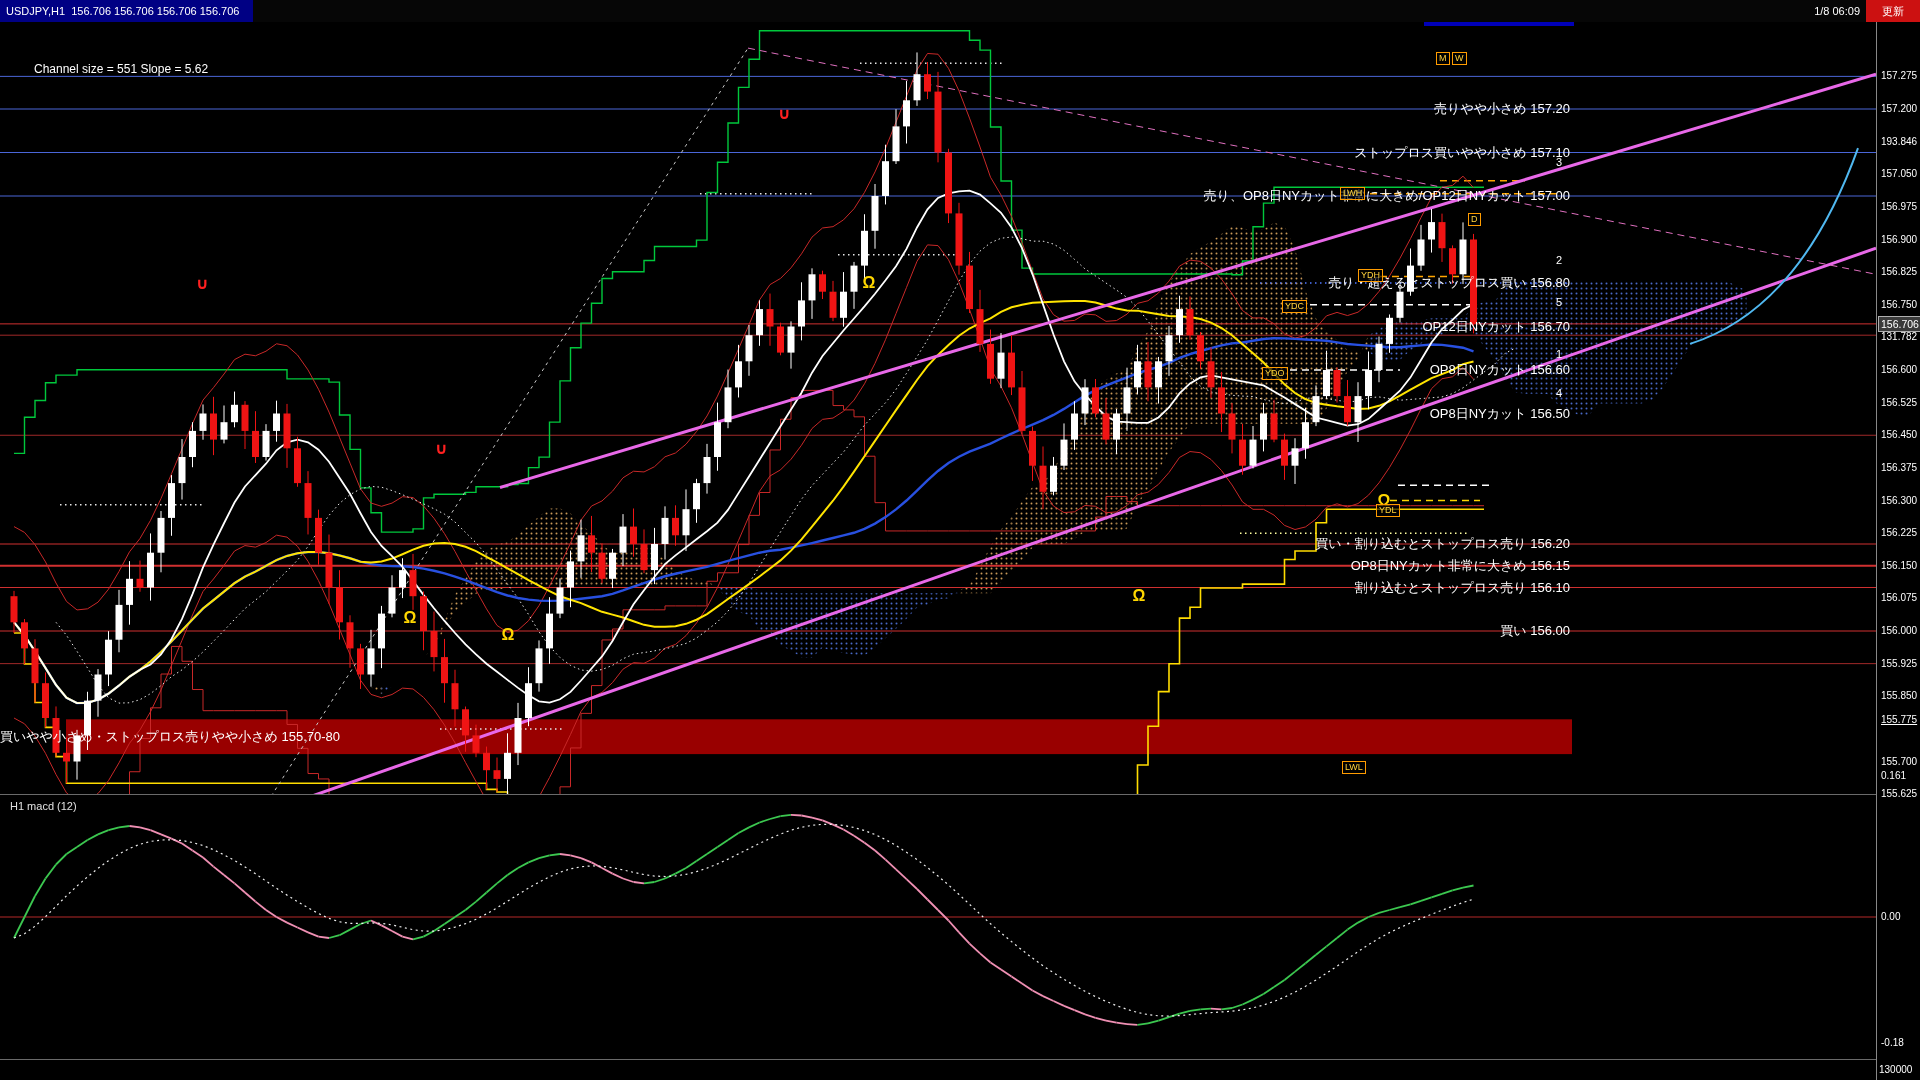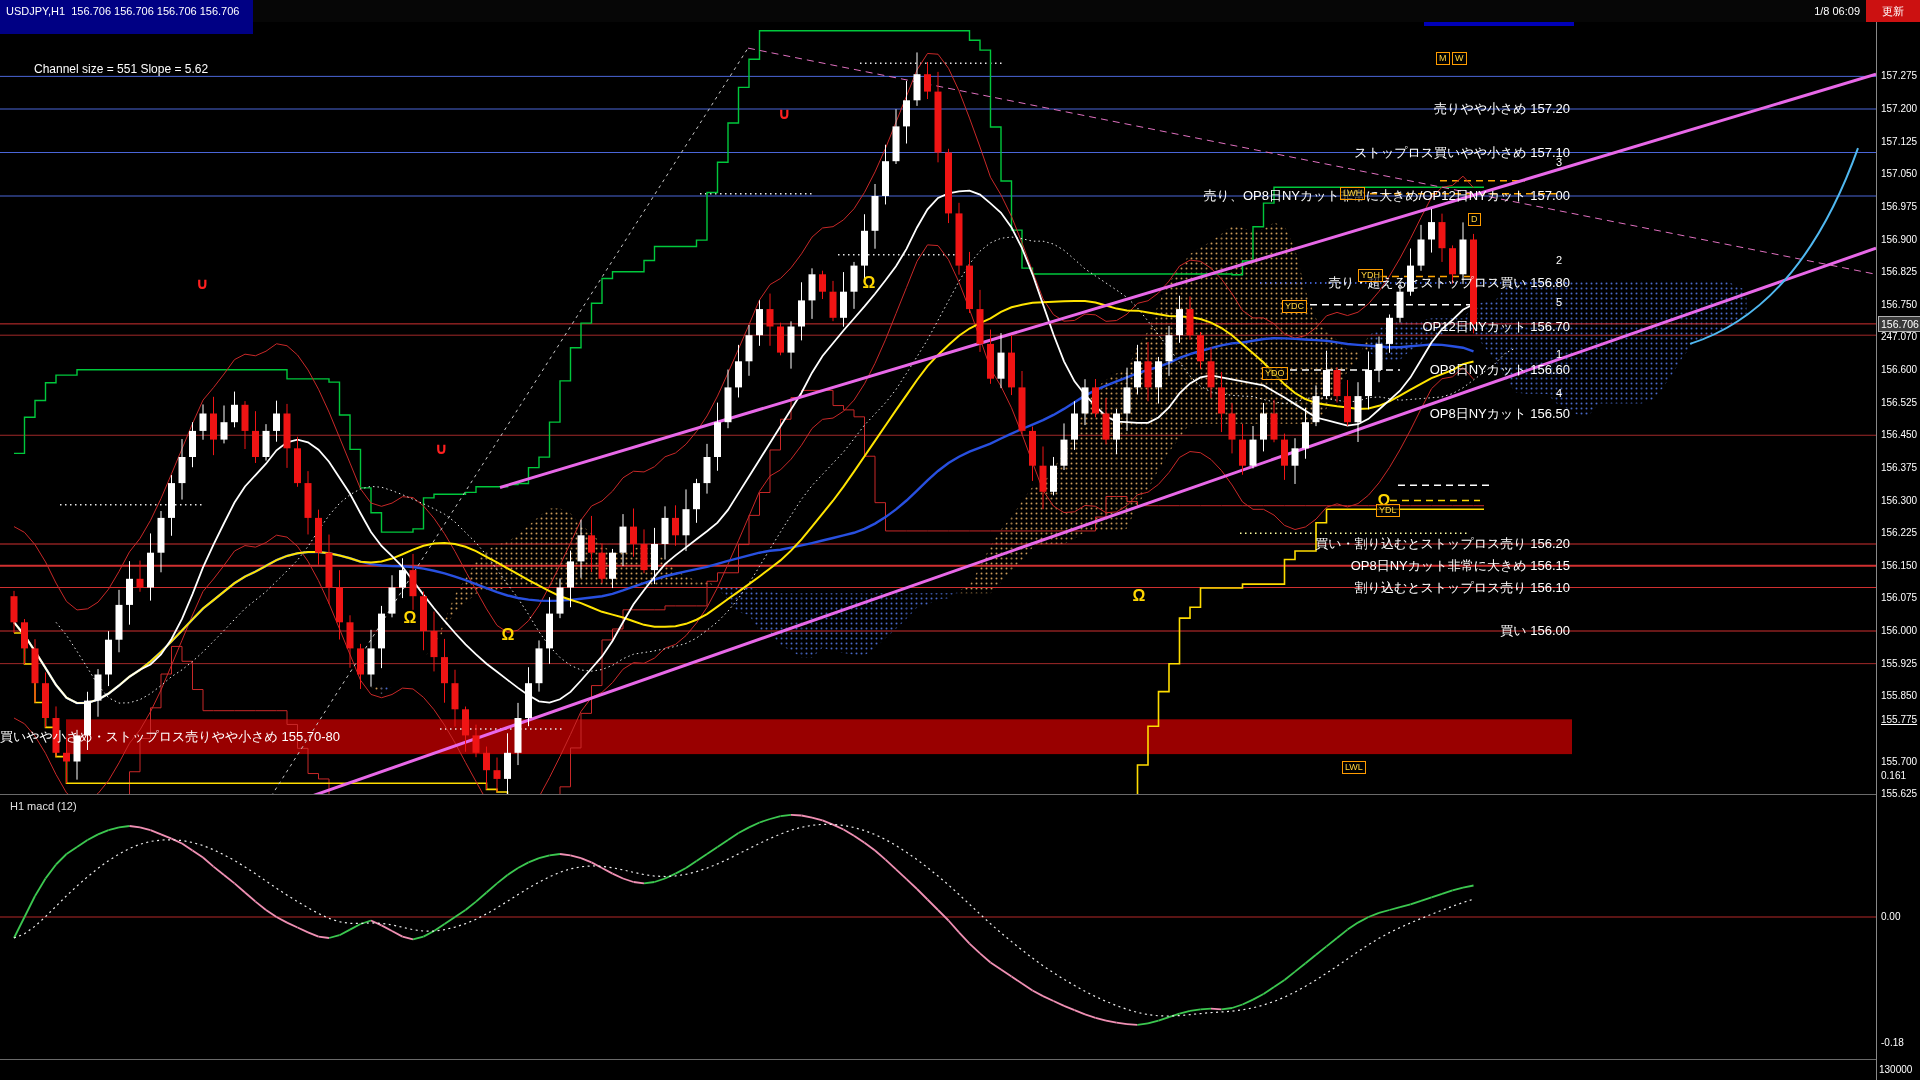--- a/index.html
+++ b/index.html
@@ -1,19 +1,19 @@
 <!DOCTYPE html>
 <html><head>
 <meta charset="utf-8">
 <style>
   html,body{margin:0;padding:0;background:#000;}
   #screen{position:relative;width:1920px;height:1080px;background:#000;overflow:hidden;
           font-family:"Liberation Sans","DejaVu Sans",sans-serif;}
   #topbar{position:absolute;left:0;top:0;width:1920px;height:22px;background:#060606;z-index:8;}
-  #symbolbox{position:absolute;left:0;top:0;height:34px;line-height:22px;background:#000084;
+  #symbolbox{position:absolute;left:0;top:0;height:22px;line-height:22px;background:#000084;
              color:#FFF;font-size:11px;padding:0 14px 0 6px;white-space:nowrap;}
   #clock{position:absolute;right:60px;top:0;height:22px;line-height:22px;color:#FFF;font-size:11px;}
   #update-badge{position:absolute;right:0;top:0;width:54px;height:22px;line-height:22px;text-align:center;
                 background:#CC1111;color:#FFF;font-size:11px;}
   svg{position:absolute;left:0;display:block;overflow:hidden;}
   #price-svg{top:22px;}
   #macd-svg{top:795px;}
   .divider{position:absolute;left:0;width:1920px;height:1px;background:#6A6A6A;z-index:3;}
   #axis{position:absolute;left:1876px;top:22px;width:44px;height:1058px;border-left:1px solid #888;
         background:#000;z-index:7;}
@@ -705,27 +705,27 @@
       <div class="sym" style="left: 869px; top: 283px; color: rgb(255, 215, 0);">Ω</div>
       <div class="sym" style="left: 410px; top: 617.95px; color: rgb(255, 215, 0);">Ω</div>
       <div class="sym" style="left: 508px; top: 635.35px; color: rgb(255, 215, 0);">Ω</div>
       <div class="sym" style="left: 1384px; top: 500.5px; color: rgb(255, 215, 0);">Ω</div>
       <div class="sym" style="left: 1139px; top: 596.2px; color: rgb(255, 215, 0);">Ω</div>
     </div>
 
   <div id="axis">
       <div class="axl" style="top: 48.375px;">157.275</div>
       <div class="axl" style="top: 81px;">157.200</div>
-      <div class="axl" style="top: 113.625px;">157.125</div>
+      <div class="axl" style="top: 113.625px;">193.846</div>
       <div class="axl" style="top: 146.25px;">157.050</div>
       <div class="axl" style="top: 178.875px;">156.975</div>
       <div class="axl" style="top: 211.5px;">156.900</div>
       <div class="axl" style="top: 244.125px;">156.825</div>
       <div class="axl" style="top: 276.75px;">156.750</div>
-      <div class="axl" style="top: 309.375px;">247.070</div>
+      <div class="axl" style="top: 309.375px;">131.782</div>
       <div class="axl" style="top: 342px;">156.600</div>
       <div class="axl" style="top: 374.625px;">156.525</div>
       <div class="axl" style="top: 407.25px;">156.450</div>
       <div class="axl" style="top: 439.875px;">156.375</div>
       <div class="axl" style="top: 472.5px;">156.300</div>
       <div class="axl" style="top: 505.125px;">156.225</div>
       <div class="axl" style="top: 537.75px;">156.150</div>
       <div class="axl" style="top: 570.375px;">156.075</div>
       <div class="axl" style="top: 603px;">156.000</div>
       <div class="axl" style="top: 635.625px;">155.925</div>

